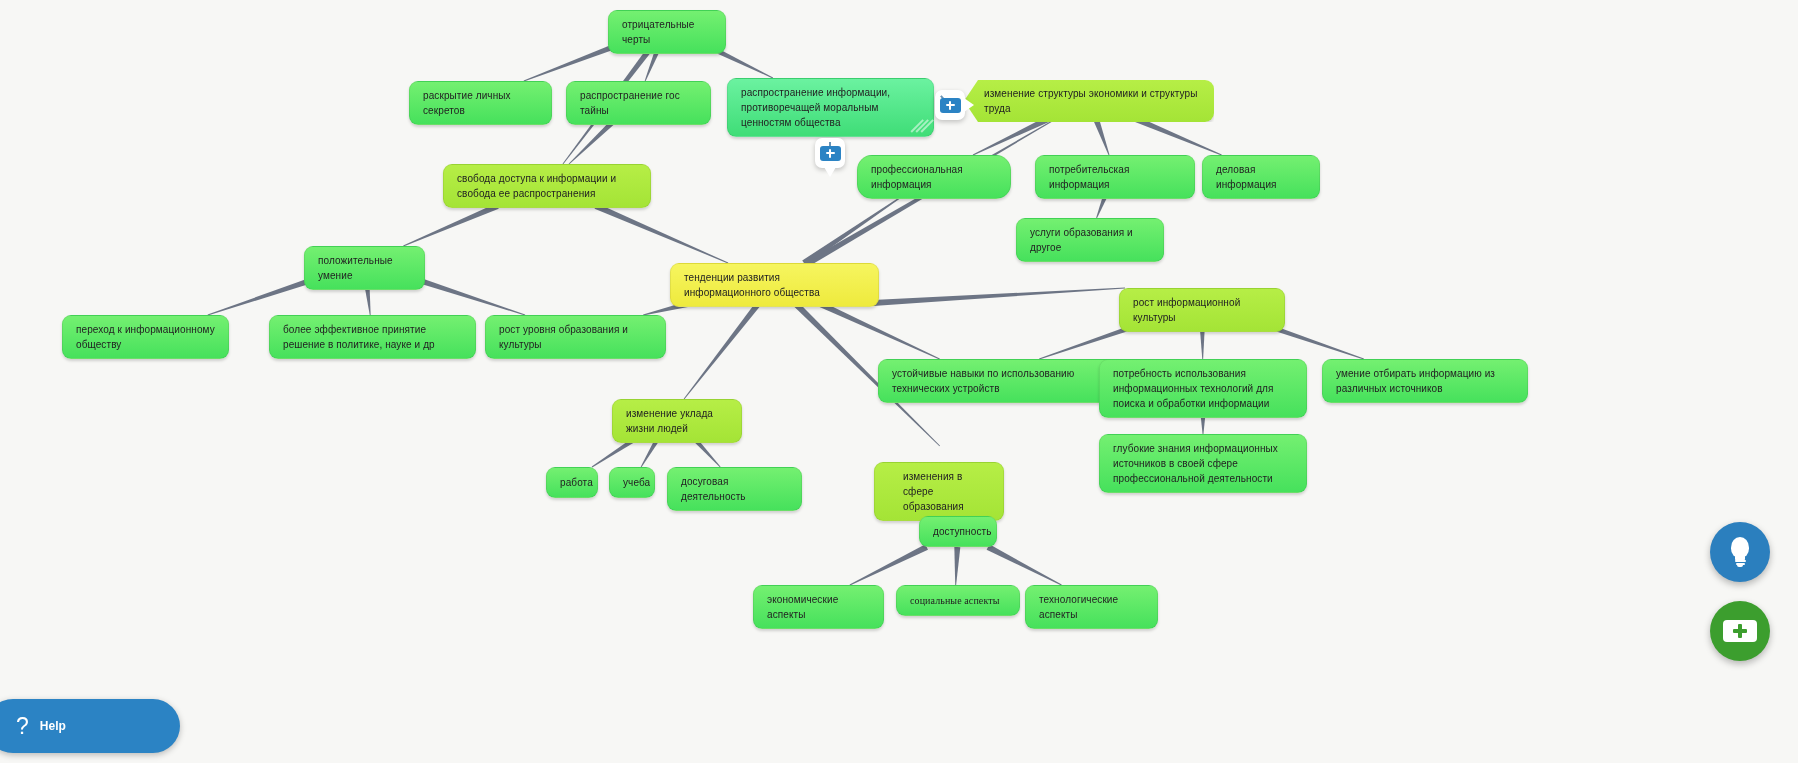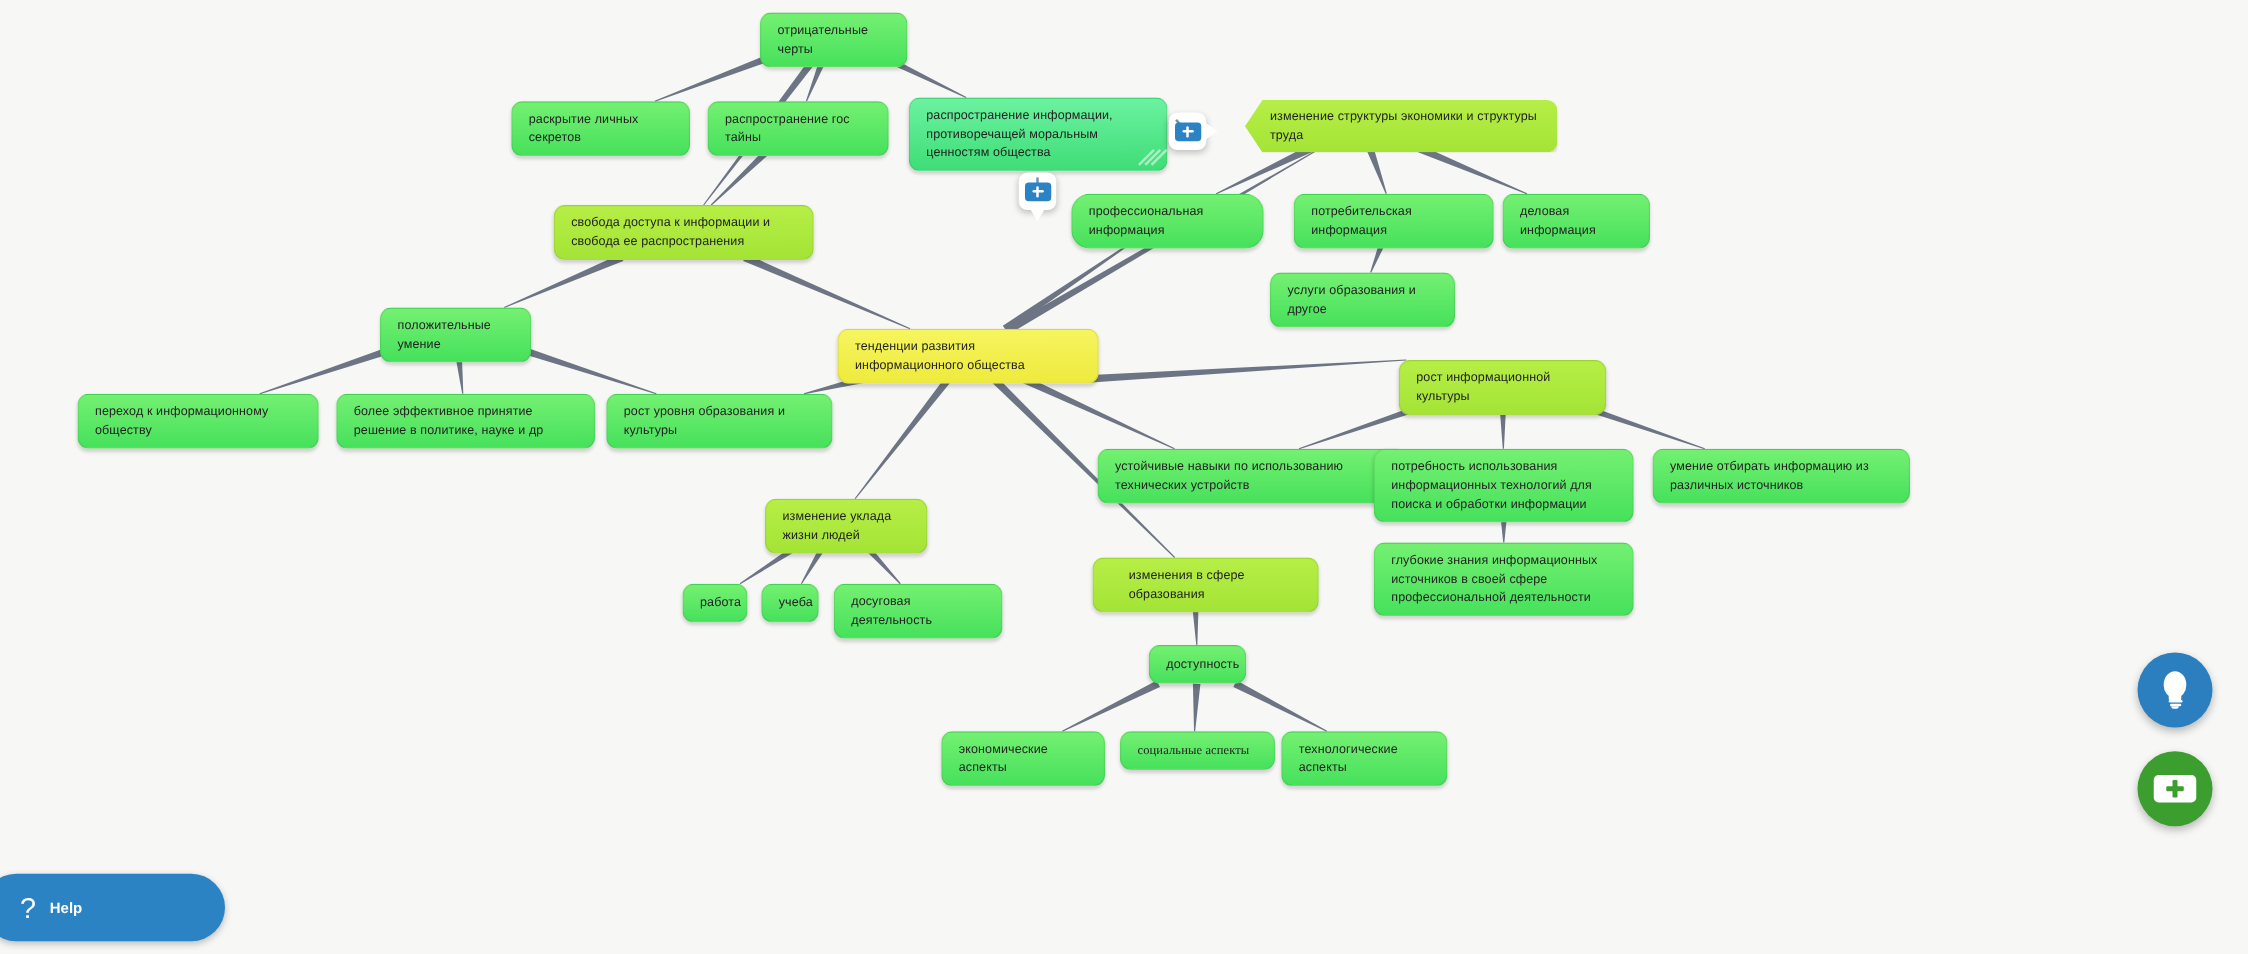--- a/index.html
+++ b/index.html
@@ -193,42 +193,42 @@
         <span class="lbl">распространение гос тайны</span>
       </div>
       <div class="node c-mint selected" style="left: 727px; top: 78px; width: 207px; min-height: 56px;">
         <span class="lbl">распространение информации, противоречащей моральным ценностям общества</span>
         <span class="grip">
           <i></i>
           <i></i>
           <i></i>
         </span>
       </div>
-      <div class="node c-lime arrow-left" style="left: 996px; top: 80px; width: 250px; min-height: 39px;">
+      <div class="node c-lime arrow-left" style="left: 964px; top: 80px; width: 250px; min-height: 39px;">
         <span class="lbl">изменение структуры экономики и структуры труда</span>
       </div>
       <div class="node c-green" style="left: 857px; top: 155px; width: 154px; min-height: 33px; border-radius: 15px;">
         <span class="lbl">профессиональная информация</span>
       </div>
       <div class="node c-green" style="left: 1035px; top: 155px; width: 160px; min-height: 33px;">
         <span class="lbl">потребительская информация</span>
       </div>
       <div class="node c-green" style="left: 1202px; top: 155px; width: 118px; min-height: 33px;">
         <span class="lbl">деловая информация</span>
       </div>
       <div class="node c-green" style="left: 1016px; top: 218px; width: 148px; min-height: 33px;">
         <span class="lbl">услуги образования и другое</span>
       </div>
       <div class="node c-lime" style="left: 443px; top: 164px; width: 208px; min-height: 42px;">
         <span class="lbl">свобода доступа к информации и свобода ее распространения</span>
       </div>
       <div class="node c-green" style="left: 304px; top: 246px; width: 121px; min-height: 33px;">
         <span class="lbl">положительные умение</span>
       </div>
-      <div class="node c-green" style="left: 62px; top: 315px; width: 193px; min-height: 33px;">
+      <div class="node c-green" style="left: 62px; top: 315px; width: 167px; min-height: 33px;">
         <span class="lbl">переход к информационному обществу</span>
       </div>
       <div class="node c-green" style="left: 269px; top: 315px; width: 207px; min-height: 42px;">
         <span class="lbl">более эффективное принятие решение в политике, науке и др</span>
       </div>
       <div class="node c-green" style="left: 485px; top: 315px; width: 181px; min-height: 33px;">
         <span class="lbl">рост уровня образования и культуры</span>
       </div>
       <div class="node c-yellow" style="left: 670px; top: 263px; width: 209px; min-height: 40px;">
         <span class="lbl">тенденции развития информационного общества</span>
@@ -241,21 +241,21 @@
       </div>
       <div class="node c-green" style="left: 609px; top: 467px; width: 46px; min-height: 31px;">
         <span class="lbl">учеба</span>
       </div>
       <div class="node c-green" style="left: 667px; top: 467px; width: 135px; min-height: 31px;">
         <span class="lbl">досуговая деятельность</span>
       </div>
       <div class="node c-green" style="left: 878px; top: 359px; width: 248px; min-height: 39px;">
         <span class="lbl">устойчивые навыки по использованию технических устройств</span>
       </div>
-      <div class="node c-lime" style="left: 874px; top: 446px; width: 181px; min-height: 31px; padding-left: 28px;">
+      <div class="node c-lime" style="left: 874px; top: 462px; width: 130px; min-height: 31px; padding-left: 28px;">
         <span class="lbl">изменения в сфере образования</span>
       </div>
       <div class="node c-green" style="left: 919px; top: 516px; width: 78px; min-height: 31px;">
         <span class="lbl">доступность</span>
       </div>
       <div class="node c-green" style="left: 753px; top: 585px; width: 131px; min-height: 31px;">
         <span class="lbl">экономические аспекты</span>
       </div>
       <div class="node c-green" style="left: 896px; top: 585px; width: 124px; min-height: 31px; font-family: Liberation Serif, serif;">
         <span class="lbl">социальные аспекты</span>

